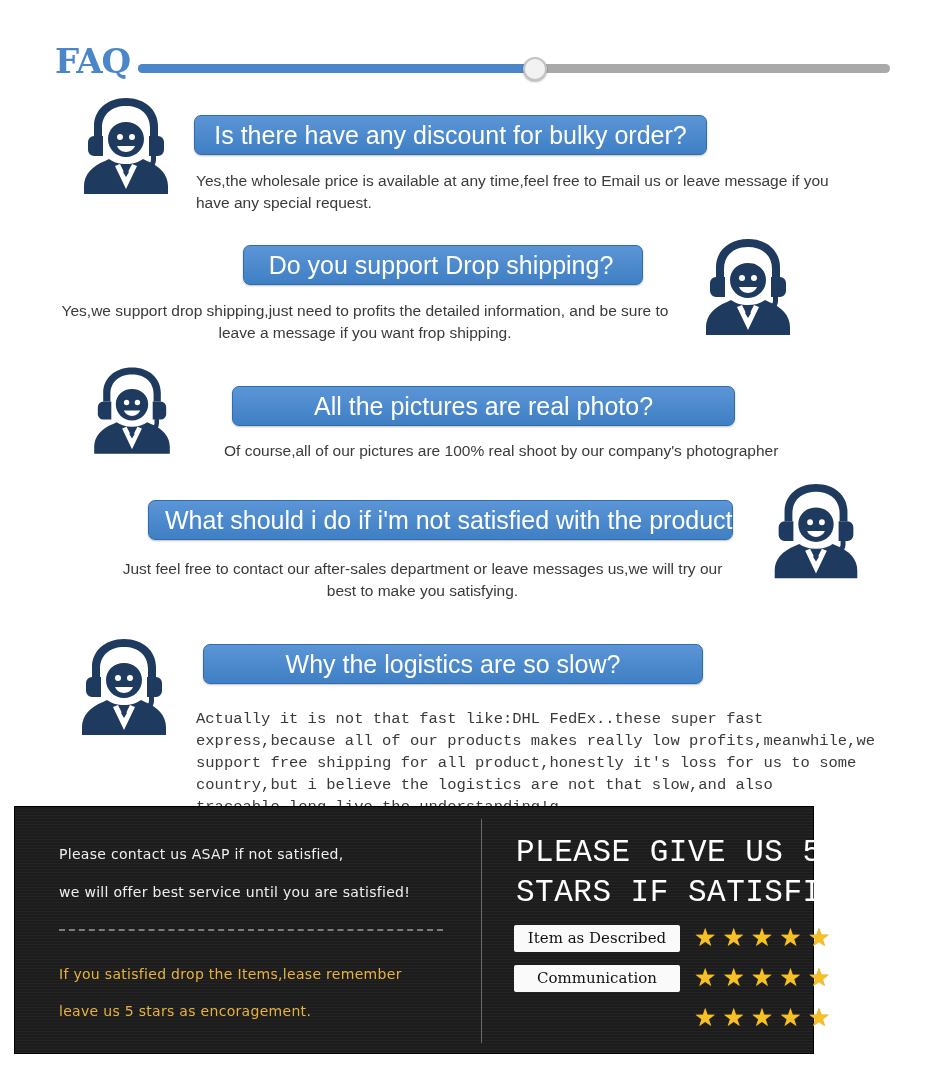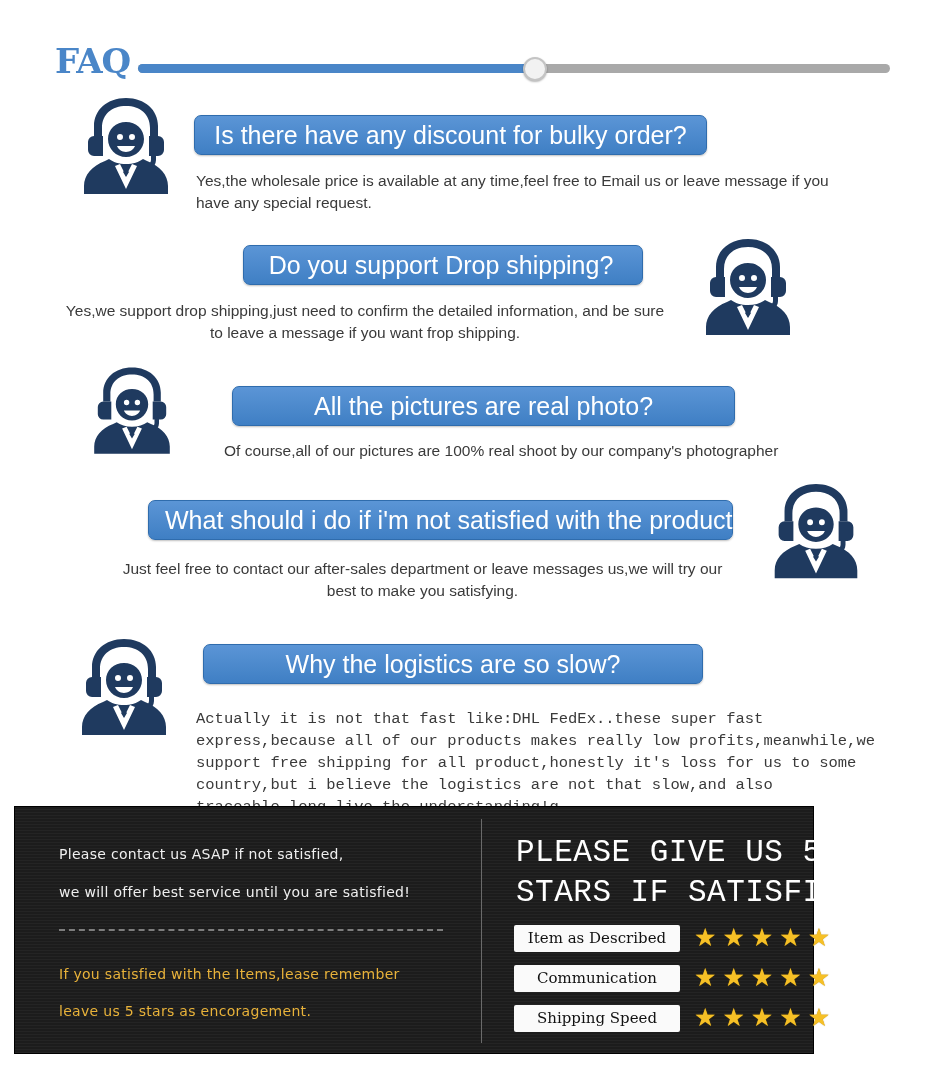--- a/index.html
+++ b/index.html
@@ -240,50 +240,49 @@
         <path d="M50 72l6 12 6-12 5 2-11 23-11-23z" fill="#fff"></path>
         <path d="M53 80l3 5 3-5-3-3z"></path>
       </g>
     </svg>
   </div>
 
   <div class="qpill" style="left:194px; top:115px; width:513px;">Is there have any discount for bulky order?</div>
   <div class="ans" style="left:196px; top:170px; width:660px;">Yes,the wholesale price is available at any time,feel free to Email us or leave message if you have any special request.</div>
 
   <div class="qpill" style="left:243px; top:245px; width:400px;padding-left:12px;">Do you support Drop shipping?</div>
-  <div class="ans center" style="left:60px; top:300px; width:610px;">Yes,we support drop shipping,just need to confirm the detailed information, and be sure to leave a message if you want frop shipping.</div>
+  <div class="ans center" style="left:60px; top:300px; width:610px;">Yes,we support drop shipping,just need to profits the detailed information, and be sure to leave a message if you want frop shipping.</div>
 
   <div class="qpill" style="left:220px; top:386px; width:503px;margin-left:12px;">All the pictures are real photo?</div>
   <div class="ans" style="left:224px; top:440px; width:680px;">Of course,all of our pictures are 100% real shoot by our company's photographer</div>
 
   <div class="qpill" style="left:148px; top:500px; width:585px;">What should i do if i'm not satisfied with the product?</div>
   <div class="ans center" style="left:110px; top:558px; width:625px;">Just feel free to contact our after-sales department or leave messages us,we will try our best to make you satisfying.</div>
 
   <div class="qpill" style="left:203px; top:644px; width:500px;">Why the logistics are so slow?</div>
   <div class="ans" style="left:196px; top:708px; width:716px;font-family:Liberation Mono, monospace;">Actually it is not that fast like:DHL FedEx..these super fast express,because all of our products makes really low profits,meanwhile,we support free shipping for all product,honestly it's loss for us to some country,but i believe the logistics are not that slow,and also traceable,long live the understanding!g.</div>
 
   <div class="panel">
     <div class="panel-divider"></div>
 
     <div class="panel-left">
       <div class="pl-line" style="left:44px; top:39px;">Please contact us ASAP if not satisfied,</div>
       <div class="pl-line" style="left:44px; top:77px;">we will offer best service until you are satisfied!</div>
       <div class="dashed"></div>
-      <div class="pl-line yellow" style="left:44px; top:159px;">If you satisfied with the Items,lease remember</div>
+      <div class="pl-line yellow" style="left:44px; top:159px;">If you satisfied drop the Items,lease remember</div>
       <div class="pl-line yellow" style="left:44px; top:196px;">leave us 5 stars as encoragement.</div>
     </div>
 
     <div class="panel-right">
       <div class="pr-head" style="top:28px;">PLEASE GIVE US 5</div>
       <div class="pr-head" style="top:68px;">STARS IF SATISFIED!</div>
 
       <div class="tagbox" style="top:118px;">Item as Described</div>
       <div class="stars" style="top:117px;">★★★★★</div>
 
       <div class="tagbox" style="top:158px;">Communication</div>
       <div class="stars" style="top:157px;">★★★★★</div>
 
-      <div class="tagbox" style="top:198px;">Shipping Speed</div>
       <div class="stars" style="top:197px;">★★★★★</div>
     </div>
   </div>
 
 </div>
 
 </body></html>

